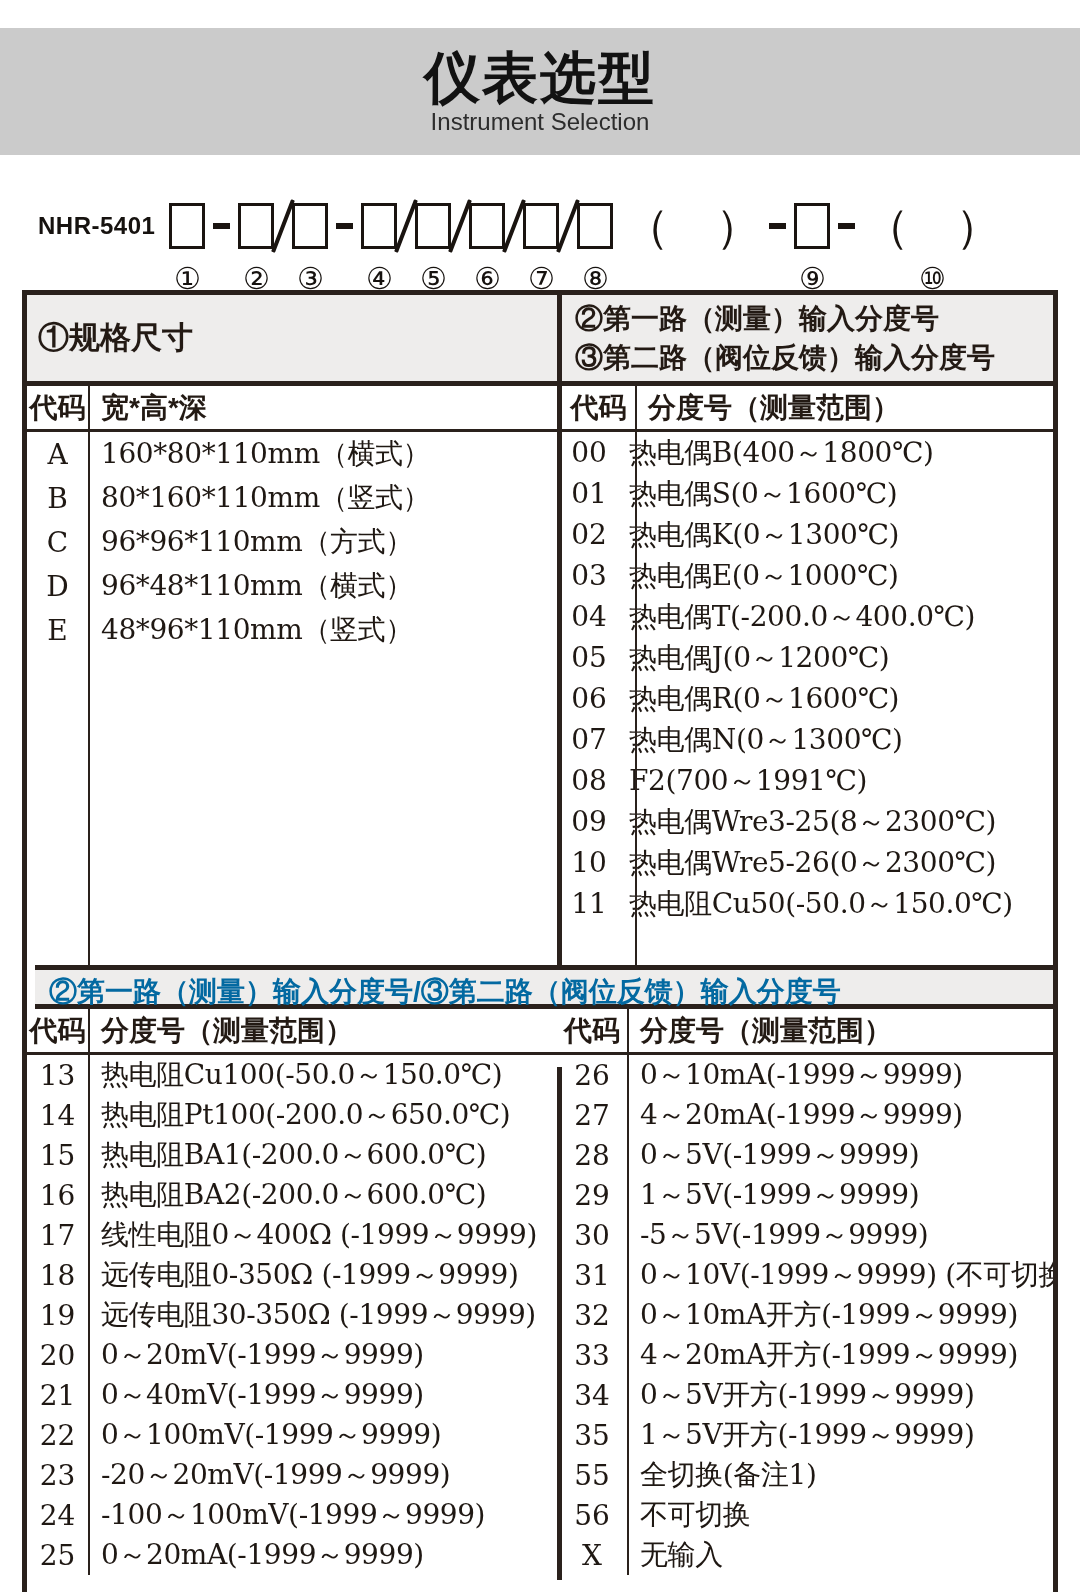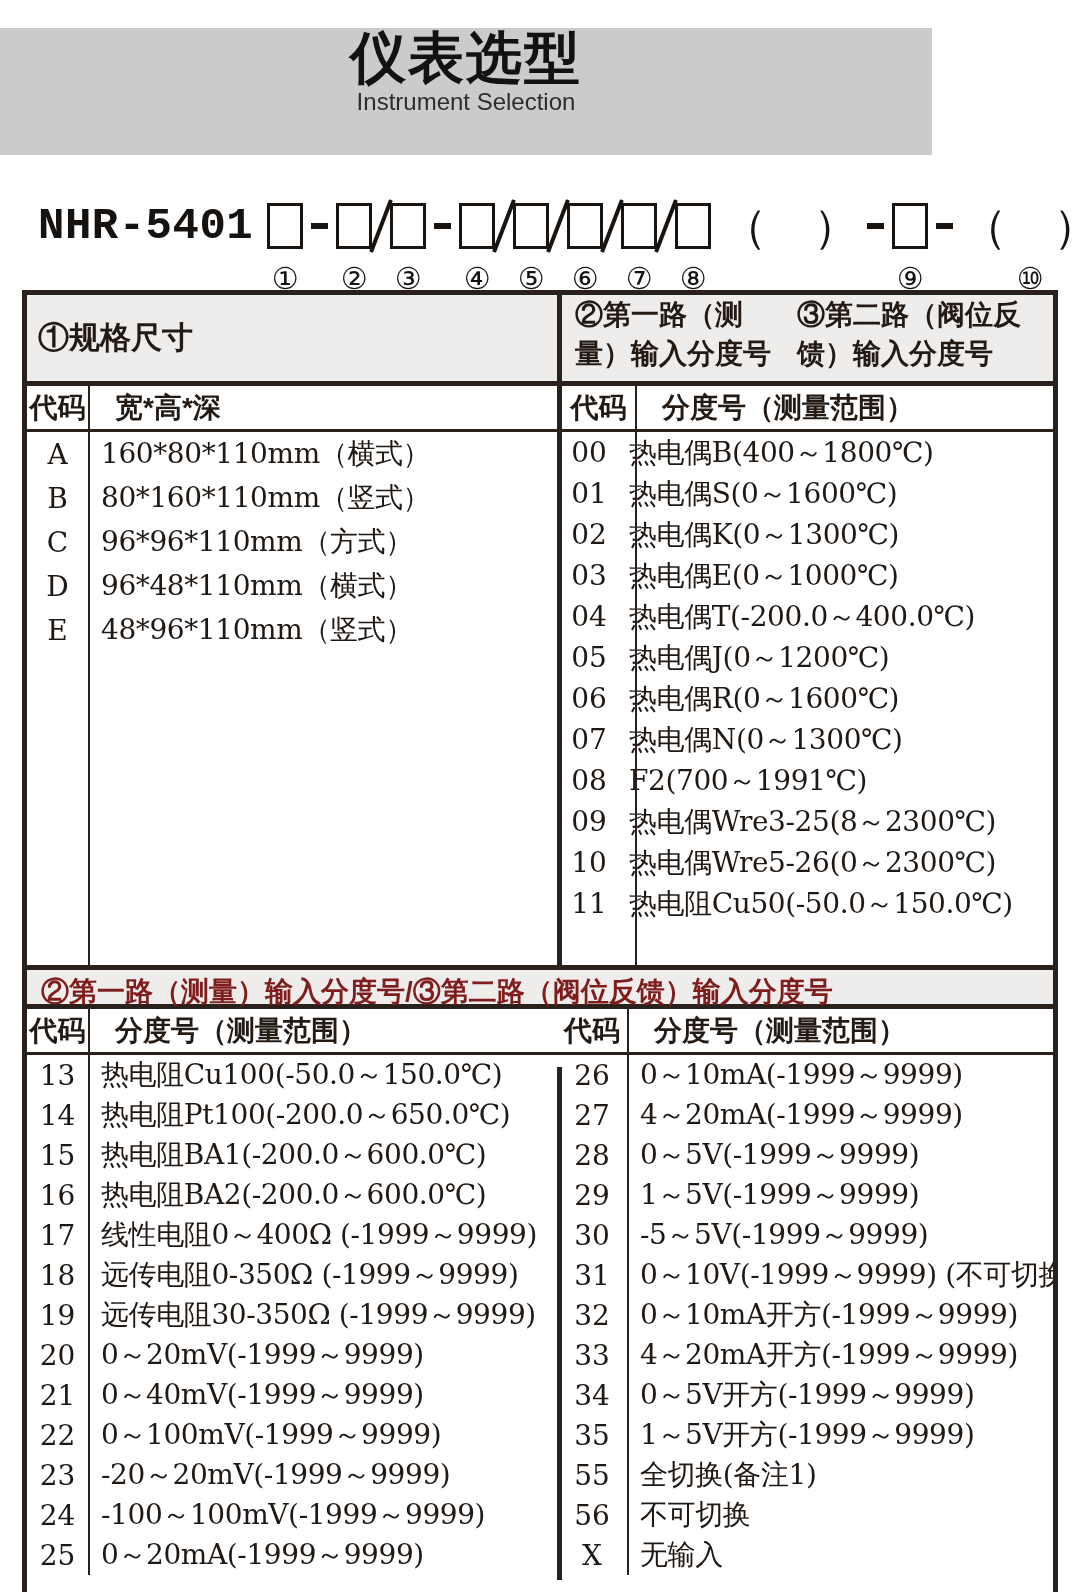--- a/index.html
+++ b/index.html
@@ -2,73 +2,73 @@
 <html><head>
 <meta charset="utf-8">
 <style>
   html,body{margin:0;padding:0;}
   body{
     width:1080px;height:1592px;overflow:hidden;background:#ffffff;position:relative;
     font-family:"Liberation Sans", sans-serif;color:#1d1713;
   }
   
   .title-band{
-    position:absolute;left:0;top:28px;width:932px;height:127px;background:#cbcbcb;
-    display:flex;flex-direction:column;align-items:center;justify-content:flex-start;
+    position:absolute;left:0;top:28px;width:1080px;height:127px;background:#cbcbcb;
+    display:flex;flex-direction:column;align-items:center;justify-content:center;
   }
   .title-zh{font-size:56px;font-weight:700;letter-spacing:2px;color:#121212;line-height:60px;}
   .title-en{font-size:24px;font-weight:400;color:#2d2d2d;line-height:26px;margin-top:1px;}
   
   .model-line{position:absolute;top:197px;left:38px;display:flex;align-items:flex-start;}
   .tok{display:flex;flex-direction:column;align-items:center;margin:0 5px;}
   .tok .t{height:58px;display:flex;align-items:center;justify-content:center;}
   .tok .n{height:34px;margin-top:7px;font-size:30px;line-height:34px;color:#16120f;font-family:"DejaVu Sans",sans-serif;}
   .tok.label{margin-left:0;margin-right:9px;}
-  .model-label{font-size:44px;font-weight:700;letter-spacing:.5px;color:#16120f;white-space:nowrap;font-family:Liberation Mono, monospace;}
+  .model-label{font-size:24px;font-weight:700;letter-spacing:.5px;color:#16120f;white-space:nowrap;}
   .mbox{width:36px;height:46px;border:3px solid #1a1410;box-sizing:border-box;background:#fff;}
   .mdash{width:17px;height:6px;background:#1a1410;}
   .tok.sep-dash{margin:0 3px;}
   .mslash{width:4px;height:56px;background:#1a1410;transform:rotate(21deg);border-radius:1px;}
   .tok.sep-slash{margin:0 2px;}
   .mparen{font-size:46px;font-weight:400;line-height:54px;color:#1a1410;font-family:"DejaVu Sans",sans-serif;letter-spacing:0;}
   
   .tablewrap{
     position:absolute;left:22px;top:290px;width:1036px;height:1302px;
     border:5px solid #2a211c;border-bottom:none;box-sizing:border-box;background:#fff;overflow:hidden;
   }
   .t-header{display:flex;height:86px;background:#eeedec;border-bottom:5px solid #2a211c;}
   .th-left{width:530px;box-sizing:border-box;display:flex;align-items:center;padding-left:11px;
     font-size:31px;font-weight:700;color:#231a14;}
   .vdiv5{width:5px;background:#2a211c;align-self:stretch;flex:none;}
-  .th-right{flex:1;display:flex;flex-direction:row;justify-content:center;padding-left:13px;
+  .th-right{flex:1;display:flex;flex-direction:column;justify-content:center;padding-left:13px;
     font-size:28px;font-weight:700;line-height:39px;color:#231a14;}
   .t-body{display:flex;height:579px;}
   .half{position:relative;box-sizing:border-box;border-radius:6px;}
   .half.tleft,.half.bleft{width:530px;flex:none;}
   .half.tright,.half.bright{flex:1;}
   .vline{position:absolute;top:0;bottom:0;width:2px;background:#2a211c;}
   .subhead{display:flex;height:43px;border-bottom:3px solid #2a211c;align-items:center;
     font-size:28px;font-weight:700;color:#231a14;}
   .subhead .sh-code{text-align:center;flex:none;}
-  .subhead .sh-desc{padding-left:27px;white-space:nowrap;}
+  .subhead .sh-desc{padding-left:13px;white-space:nowrap;}
   .tleft .sh-code,.bleft .sh-code{width:61px;}
   .tright .sh-code{width:73px;}
   .bright .sh-code{width:70px;}
   .trow{display:flex;align-items:center;font-family:"DejaVu Serif","Liberation Serif",serif;
     font-size:28px;color:#1f1813;}
   .trow .cell-code{text-align:center;flex:none;}
   .trow .cell-desc{padding-left:13px;white-space:nowrap;letter-spacing:-0.4px;}
   .tleft .trow .cell-code,.bleft .trow .cell-code{width:61px;}
   .tright .trow .cell-code{width:54px;}
   .bright .trow .cell-code{width:70px;}
   #top-left-rows .trow{height:44px;}
   #top-right-rows .trow{height:41px;}
   #bot-left-rows .trow,#bot-right-rows .trow{height:40px;}
   .band{height:44px;line-height:44px;background:#eeedec;border-top:5px solid #2a211c;border-bottom:5px solid #2a211c;
-    font-size:28px;font-weight:700;color:#7f1d1d;padding-left:14px;box-sizing:border-box;white-space:nowrap;}
+    font-size:28px;font-weight:700;color:#0369a1;padding-left:14px;box-sizing:border-box;white-space:nowrap;margin-left:8px;}
   .b-body{position:relative;display:flex;}
   .midbar{position:absolute;left:530px;top:58px;bottom:-5px;width:5px;background:#2a211c;}
 </style>
 </head>
 <body>
 
 <div class="title-band">
   <div class="title-zh">仪表选型</div>
   <div class="title-en">Instrument Selection</div>
 </div>

